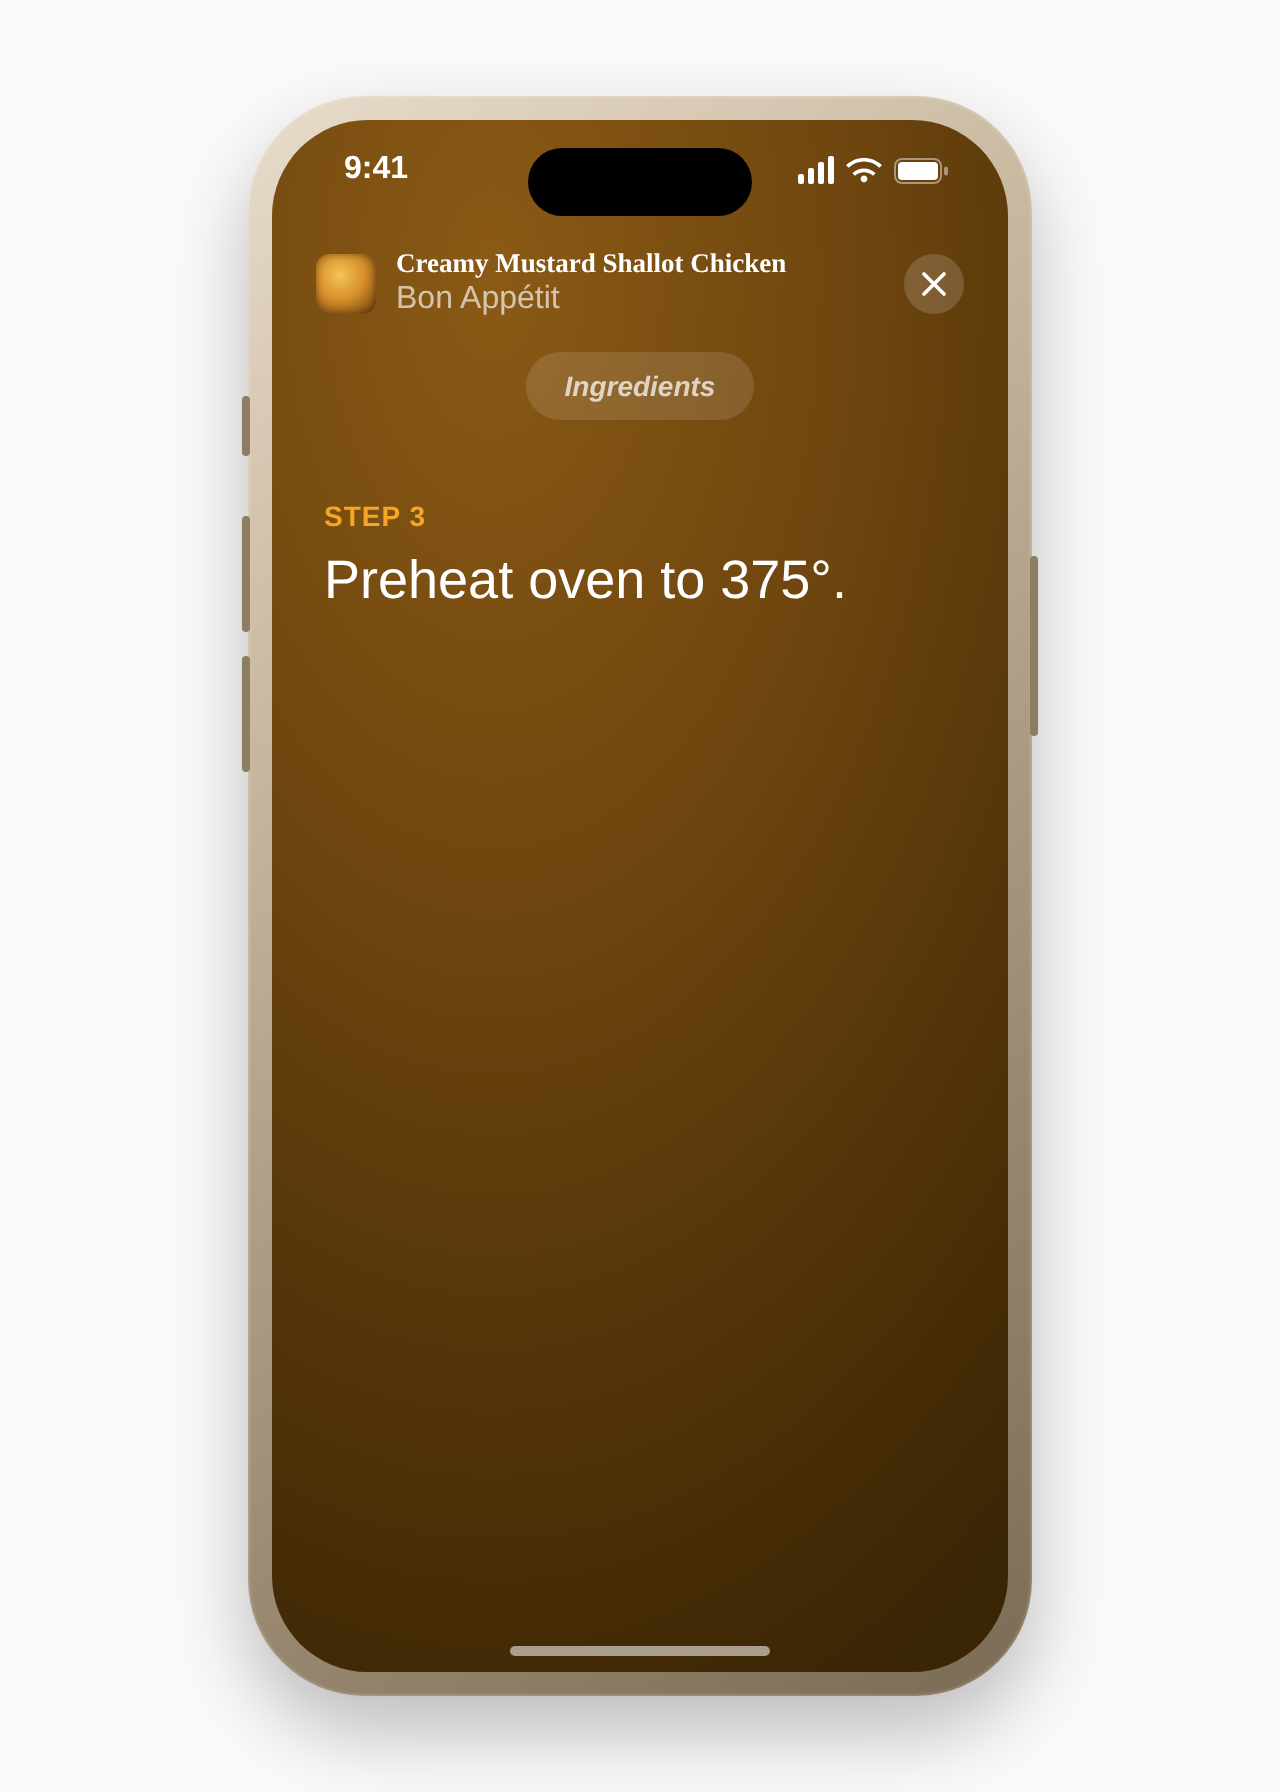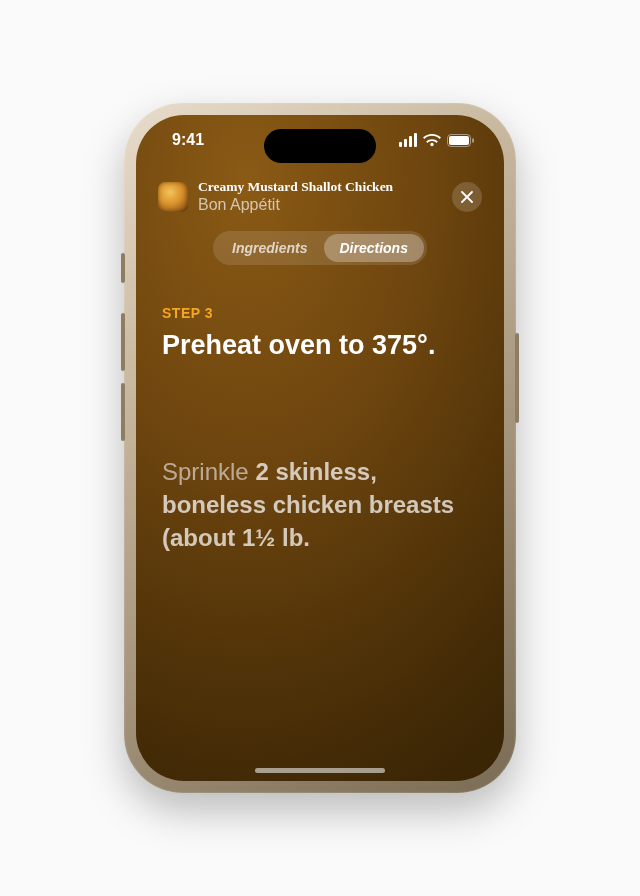--- a/index.html
+++ b/index.html
@@ -8,21 +8,21 @@
     background: #fafafa;
     font-family: -apple-system, "SF Pro Text", "Helvetica Neue", Helvetica, Arial, sans-serif;
     display: flex;
     align-items: center;
     justify-content: center;
   }
 
   
   .phone {
     width: 392px;
-    height: 690px;
+    height: 800px;
     border-radius: 58px;
     padding: 12px;
     position: relative;
     background: linear-gradient(145deg,#e8dccb 0%,#c8b89f 30%,#9a8a72 70%,#7a6b54 100%);
     box-shadow: 0 18px 40px rgba(0,0,0,0.25), inset 0 0 2px rgba(255,255,255,0.4);
   }
   
   .btn-side { position:absolute; background:#8d7d63; border-radius:3px; }
   .btn-silence { left:-3px; top:150px; width:4px; height:30px; }
   .btn-vol-up  { left:-3px; top:210px; width:4px; height:58px; }
@@ -82,21 +82,21 @@
   .seg {
     background:rgba(255,255,255,.12);
     border-radius:20px; padding:3px; display:flex; font-size:14px; font-weight:600;font-style:italic;
   }
   .segitem { padding:6px 16px; border-radius:17px; color:rgba(255,255,255,.72); }
   .segitem.active { background:rgba(255,255,255,.28); color:#fff; }
 
   
   .content { position:absolute; top:190px; bottom:0; left:0; right:0; padding:0 26px; overflow:hidden; }
   .steplabel { color:#f5a623; font-size:14px; font-weight:700; letter-spacing:.5px; }
-  .step-primary { font-size:27px; font-weight:700; color:#fff; margin-top:8px; line-height:1.25; }
+  .step-primary { font-size:27px; font-weight:400; color:#fff; margin-top:8px; line-height:1.25; }
   .step-body { font-size:24px; line-height:1.38; color:rgba(255,255,255,.55); font-weight:400; }
   .step-body b { color:rgba(255,255,255,.72); font-weight:700; }
   .gap-lg { height:58px; }
   .gap-md { height:34px; }
 
   
   .homebar { position:absolute; bottom:8px; left:50%; transform:translateX(-50%); width:130px; height:5px; border-radius:3px; background:rgba(255,255,255,.55); }
 </style>
 </head>
 <body>
@@ -143,33 +143,29 @@
       <div class="close">
         <svg width="12" height="12" viewBox="0 0 12 12">
             <path d="M1 1 L11 11 M11 1 L1 11" stroke="#fff" stroke-width="1.8" stroke-linecap="round"></path>
           </svg>
       </div>
     </div>
 
     <div class="segwrap">
       <div class="seg">
         <div class="segitem">Ingredients</div>
-        <div class="segitem active">Directions</div>
       </div>
     </div>
 
     <div class="content">
       <div class="steplabel">STEP 3</div>
       <div class="step-primary">Preheat oven to 375°.</div>
 
       <div class="gap-lg"></div>
 
 
       <div class="gap-md"></div>
 
-      <div class="step-body">
-        <span>Sprinkle </span><b>2 skinless, boneless chicken breasts (about 1½ lb.</b>
-      </div>
     </div>
 
     <div class="homebar"></div>
   </div>
 </div>
 
 </body></html>

